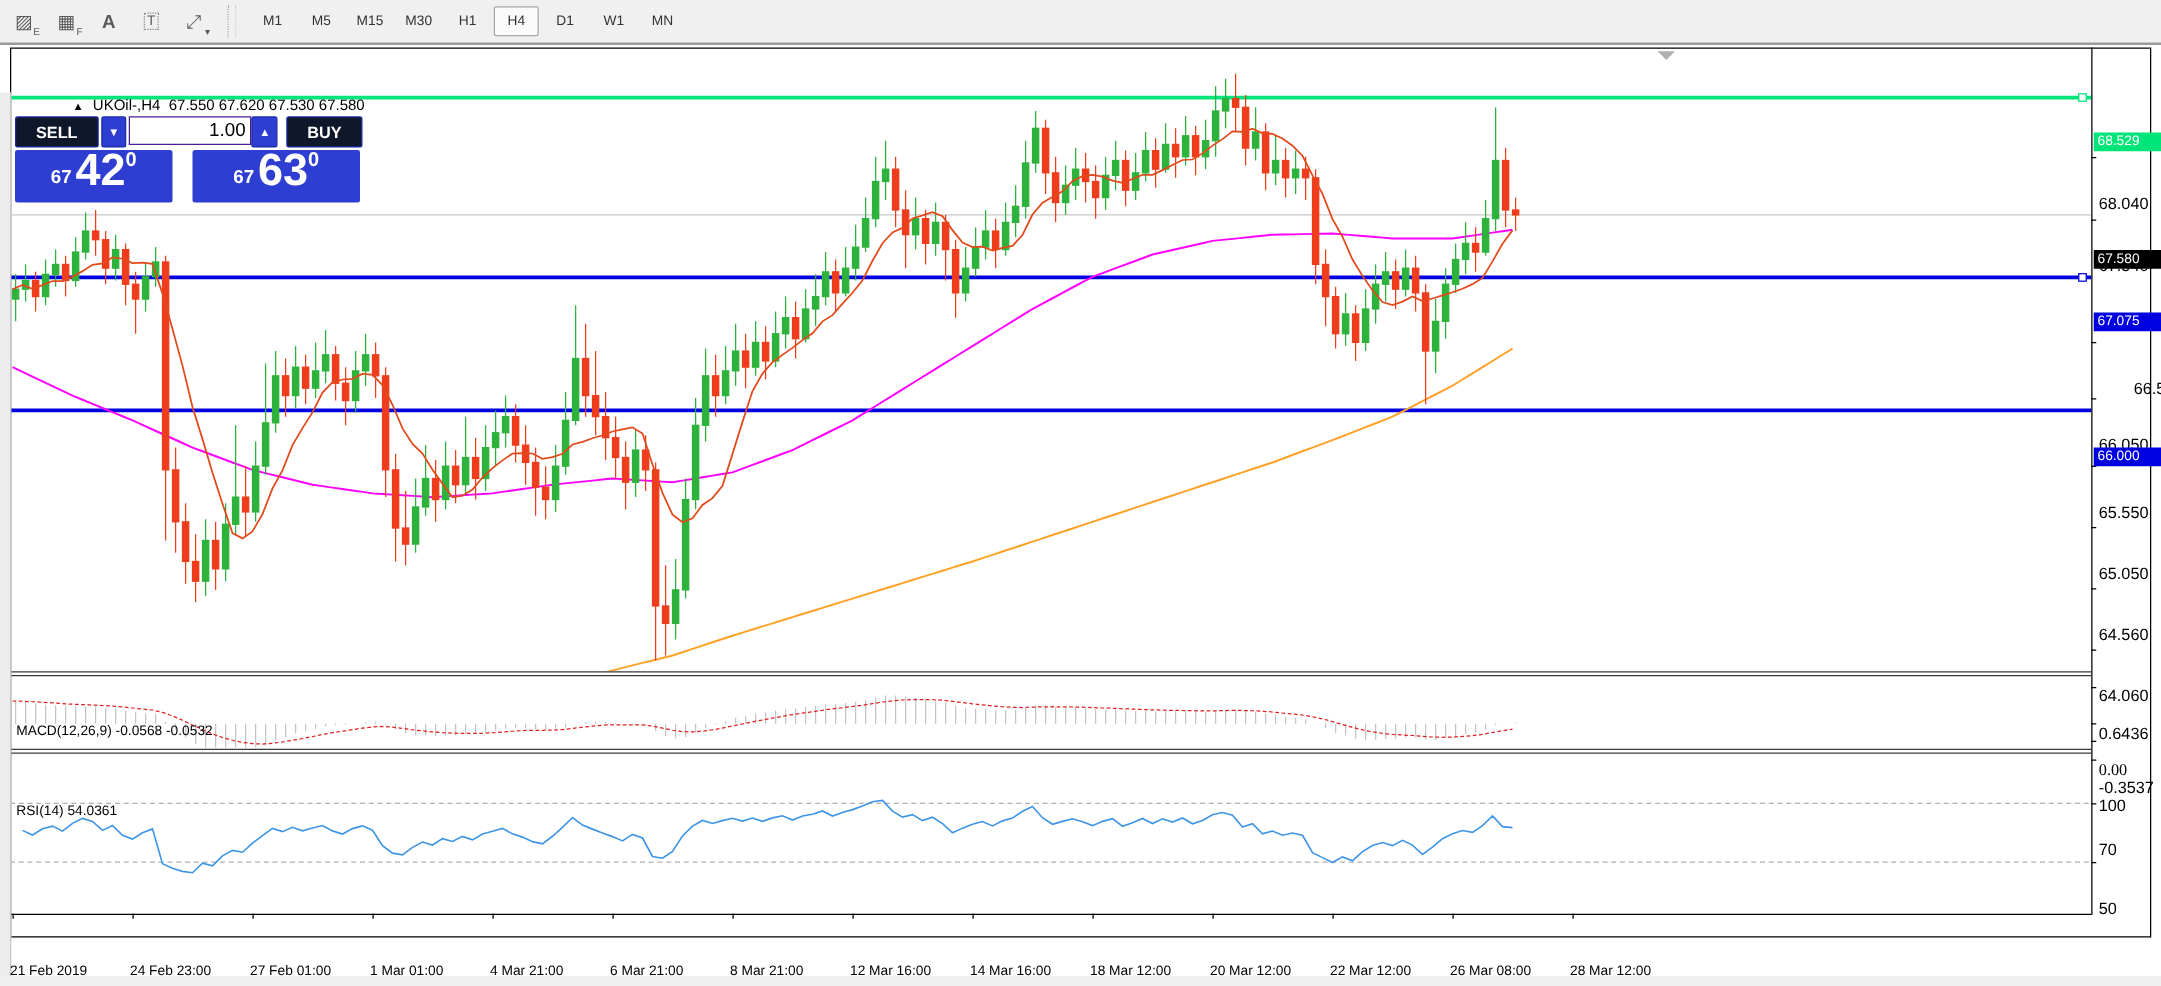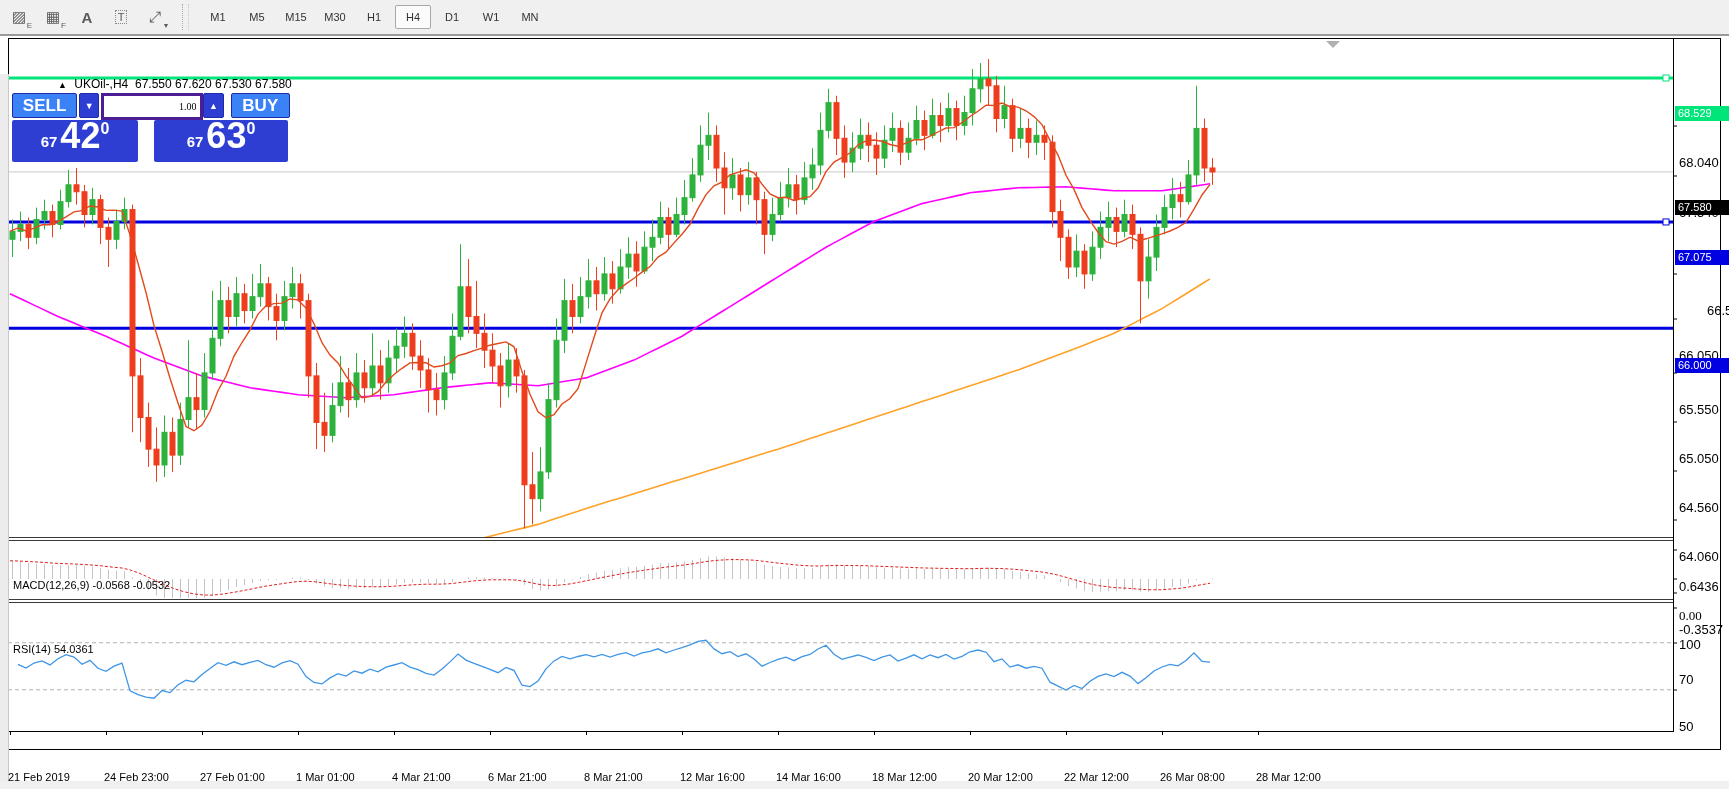--- a/index.html
+++ b/index.html
@@ -19,27 +19,27 @@
   
   #chart-area{position:absolute;left:0;top:36px;width:1729px;height:716px;background:#fff;}
   #left-strip{position:absolute;left:0;top:38px;width:8px;height:712px;background:#ececec;border-right:1px solid #c8c8c8;}
   svg#plot{position:absolute;left:0;top:0;z-index:1;}
   .overlay{position:absolute;z-index:2;}
   #chart-title{left:14px;top:41px;font-size:12px;color:#000000;white-space:nowrap;margin-left:44px;}
   #chart-title .tri{font-size:9px;margin-right:4px;}
   
   #trade-widget{left:12px;top:57px;width:278px;z-index:3;}
   .tw-row1{display:flex;height:25px;}
-  .tw-btn{background:#3b82f6;color:#fff;font-size:17px;font-weight:bold;display:flex;align-items:center;justify-content:center;
+  .tw-btn{background:#0f172a;color:#fff;font-size:13px;font-weight:bold;display:flex;align-items:center;justify-content:center;
     border:1px solid #1d2ba8;border-radius:2px;}
   #sell-btn{width:66px;}#buy-btn{width:60px;margin-left:7px;}
   .step-btn{width:19px;background:#2e3ed2;color:#fff;font-size:9px;display:flex;align-items:center;justify-content:center;
     border:1px solid #1d2ba8;margin-left:2px;border-radius:2px;}
-  #vol-input{width:88px;height:21px;border:3px solid #4c1d95;font-size:10px;text-align:right;padding:0 4px;margin-left:2px;
-    font-family:Liberation Serif, serif;color:#000;}
+  #vol-input{width:88px;height:21px;border:1px solid #4c1d95;font-size:15px;text-align:right;padding:0 4px;margin-left:2px;
+    font-family:Liberation Sans, sans-serif;color:#000;}
   #up-btn{margin-left:0;}
   .tw-row2{display:flex;margin-top:2px;height:42px;}
   .price-panel{background:#2e3ed2;color:#fff;border-radius:2px;display:flex;align-items:flex-end;justify-content:center;
     padding-bottom:8px;}
   #sell-price-panel{width:126px;}
   #buy-price-panel{width:134px;margin-left:16px;}
   .pp-small{font-size:15px;font-weight:bold;margin-bottom:4px;}
   .pp-big{font-size:36px;font-weight:bold;line-height:36px;margin-left:3px;}
   .pp-sup{font-size:16px;font-weight:bold;margin-bottom:16px;}
   

